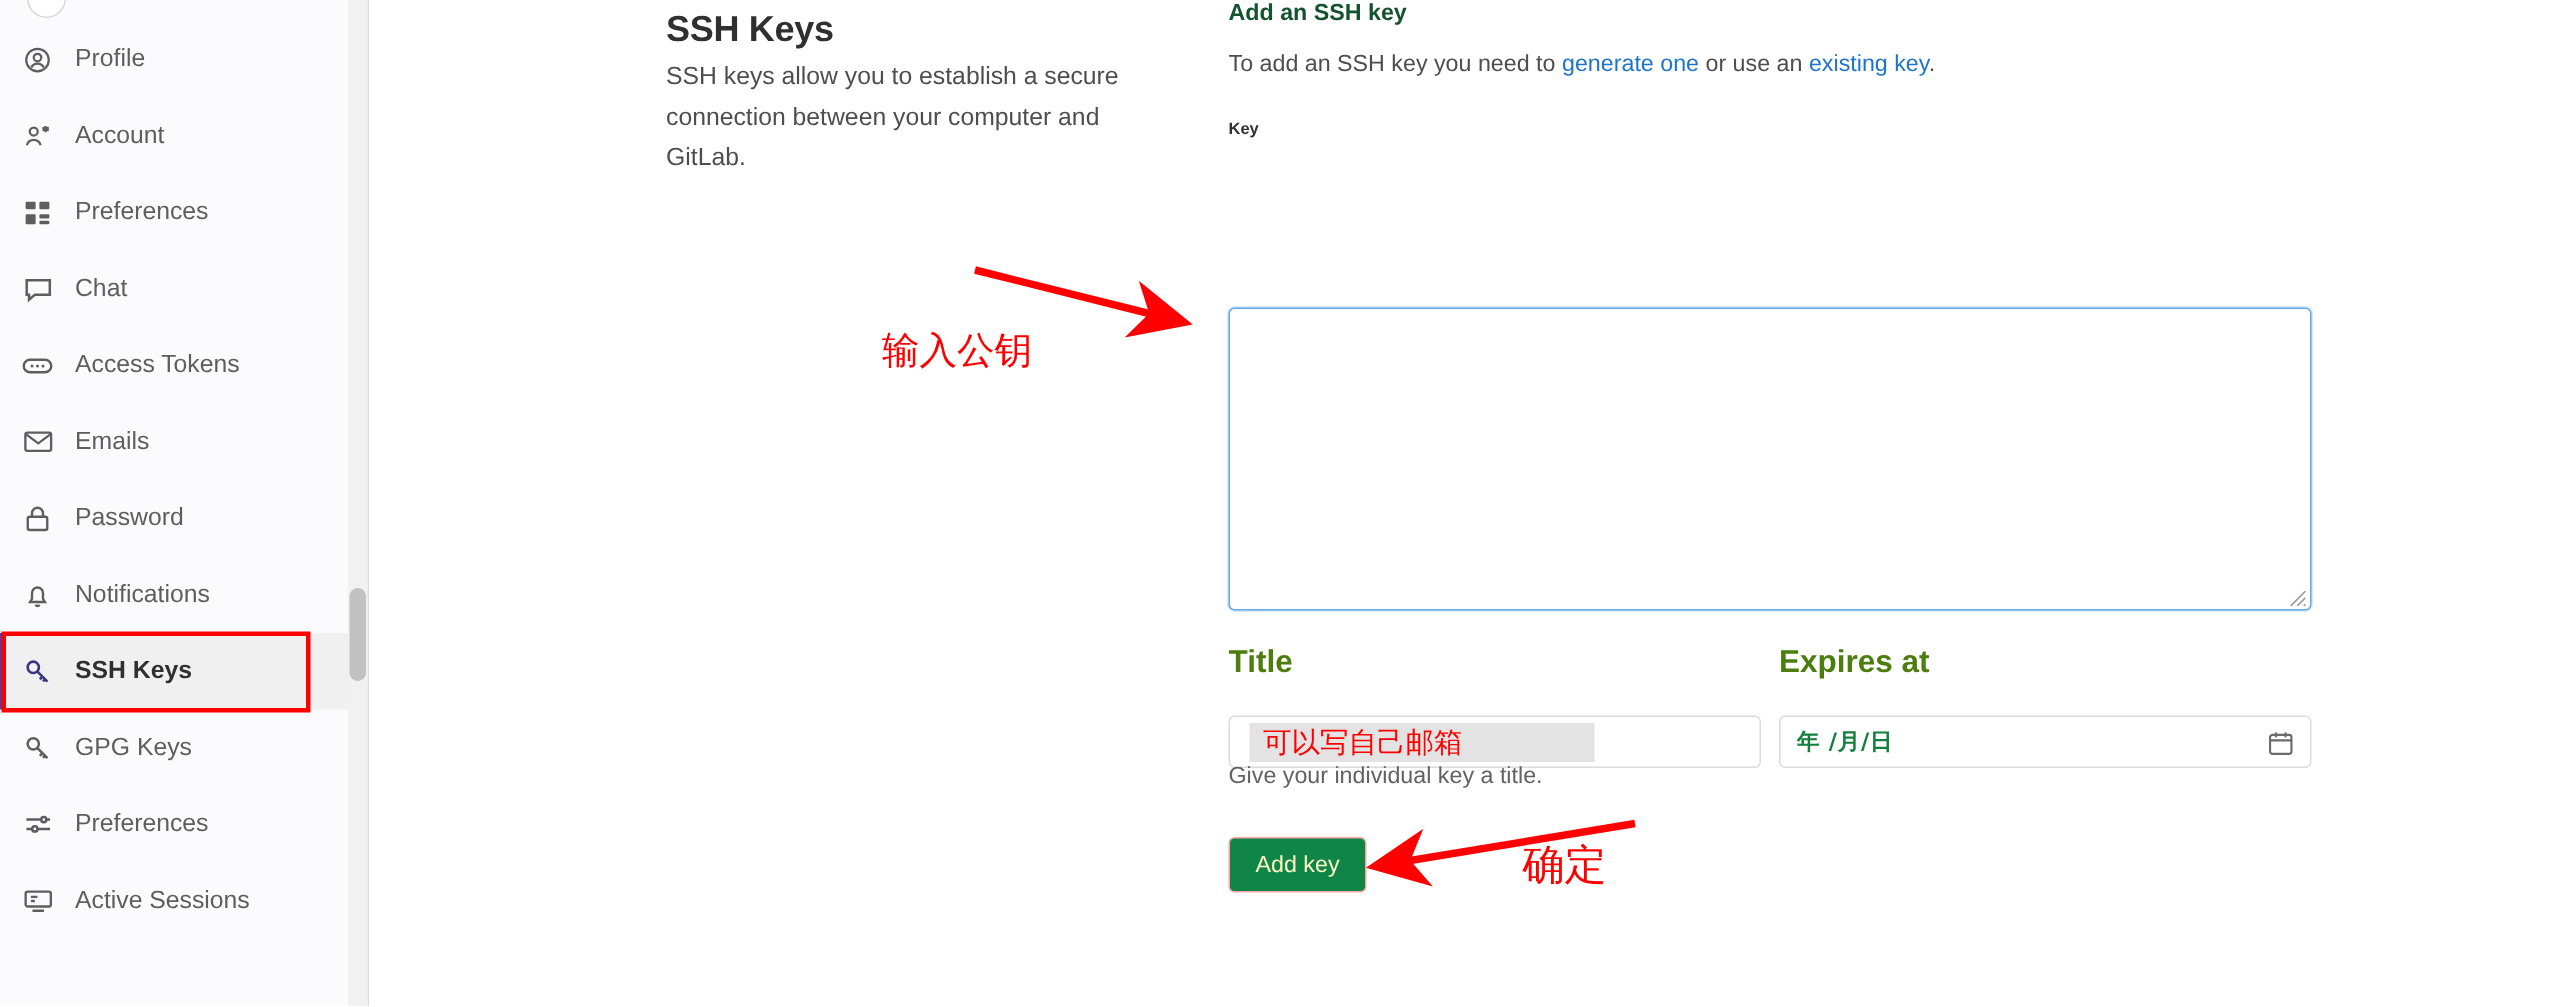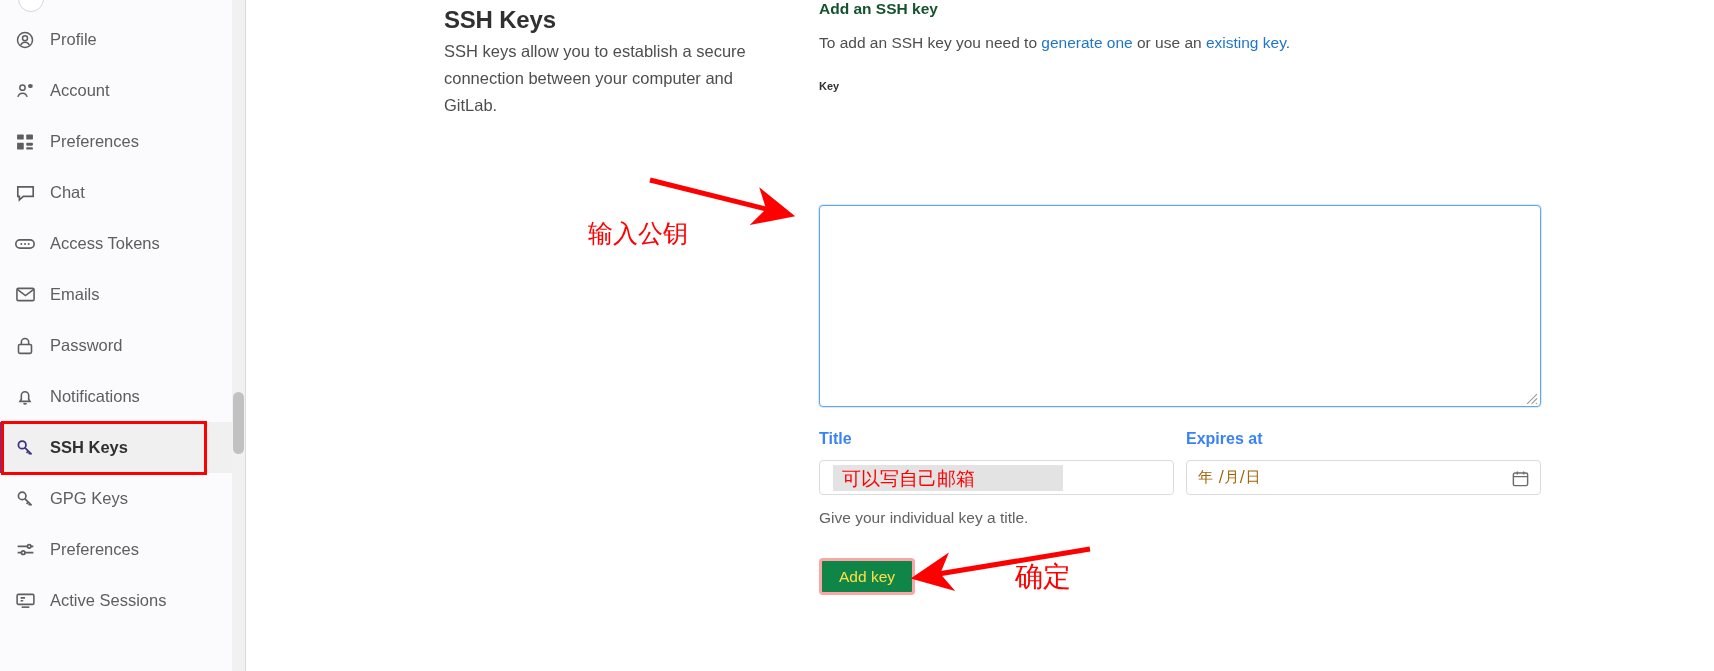--- a/index.html
+++ b/index.html
@@ -184,24 +184,24 @@
   #field-row {
     position: absolute;
     left: 0; top: 430px;
     width: 722px;
     display: flex;
     gap: 12px;
   }
   .field-block { width: 355px; position: relative; }
   .field-label {
     display: block;
-    font-size: 16px;
-    font-weight: bold;
-    color: #3b82f6;
-    margin-bottom: 12px;
+    font-size: 21px;
+    font-weight: bold;
+    color: #4d7c0f;
+    margin-bottom: 23px;
   }
   
   #title-input-wrap {
     position: relative;
     width: 355px; height: 35px;
     border: 1px solid #dbdbdb;
     border-radius: 4px;
     background: #fff;
     overflow: hidden;
   }
@@ -224,24 +224,25 @@
     position: relative;
     width: 355px; height: 35px;
     border: 1px solid #dbdbdb;
     border-radius: 4px;
     background: #fff;
     display: flex;
     align-items: center;
   }
   #date-placeholder {
     font-size: 15px;
-    color: #a16207;
+    color: #15803d;
     padding-left: 11px;
     font-family: "DejaVu Sans", sans-serif;
     letter-spacing: 0.5px;
+    font-weight: bold;
   }
   #date-calendar-icon {
     position: absolute;
     right: 10px; top: 8px;
     width: 19px; height: 19px;
     color: #6b6b6b;
   }
   #title-hint {
     position: absolute;
     left: 0; top: 509px;
@@ -249,23 +250,23 @@
     color: #626262;
   }
 
   
   #add-key-button {
     position: absolute;
     left: 0; top: 558px;
     height: 37px;
     padding: 0 17px;
     background: #108548;
-    border: 3px solid #fca5a5;
+    border: 1px solid #fca5a5;
     border-radius: 4px;
-    color: #fde047;
+    color: #fef9c3;
     font-size: 15.5px;
     font-family: "Liberation Sans", "DejaVu Sans", sans-serif;
     cursor: pointer;
     display: inline-flex;
     align-items: center;
   }
 
   
   #annotations {
     position: absolute;

